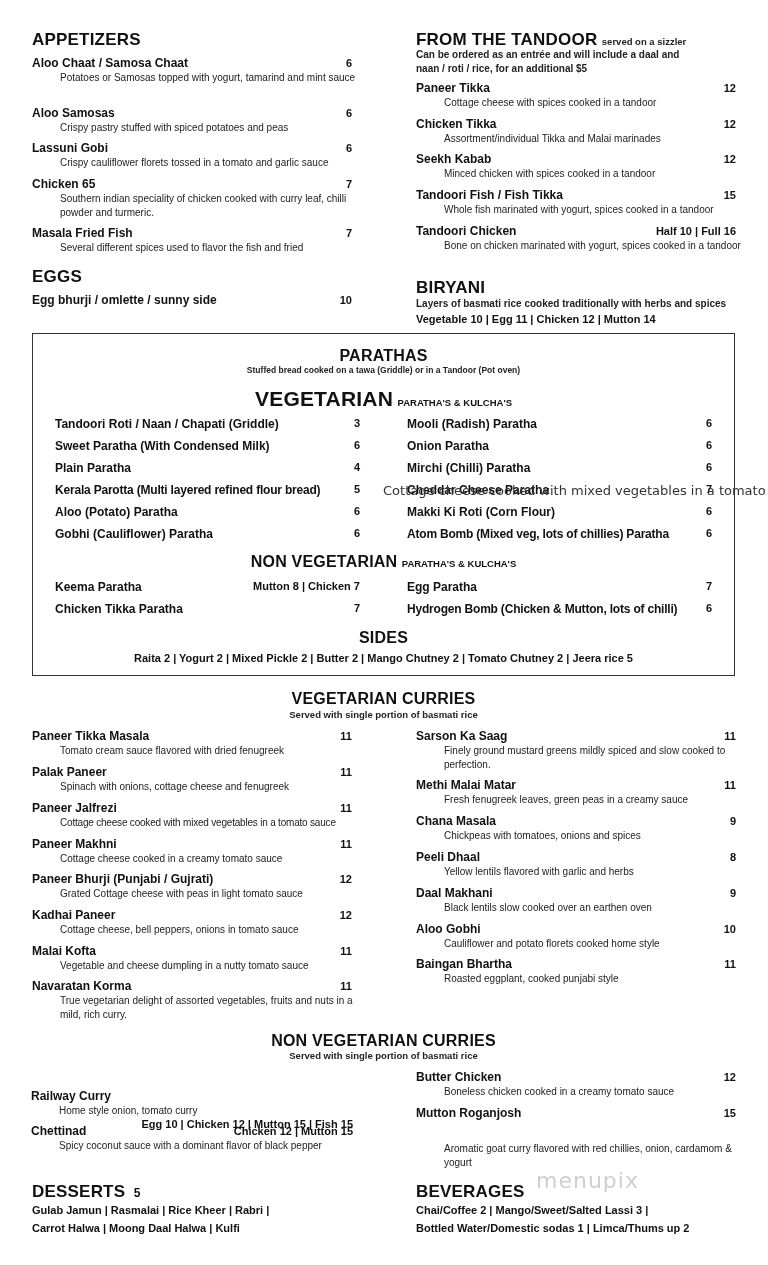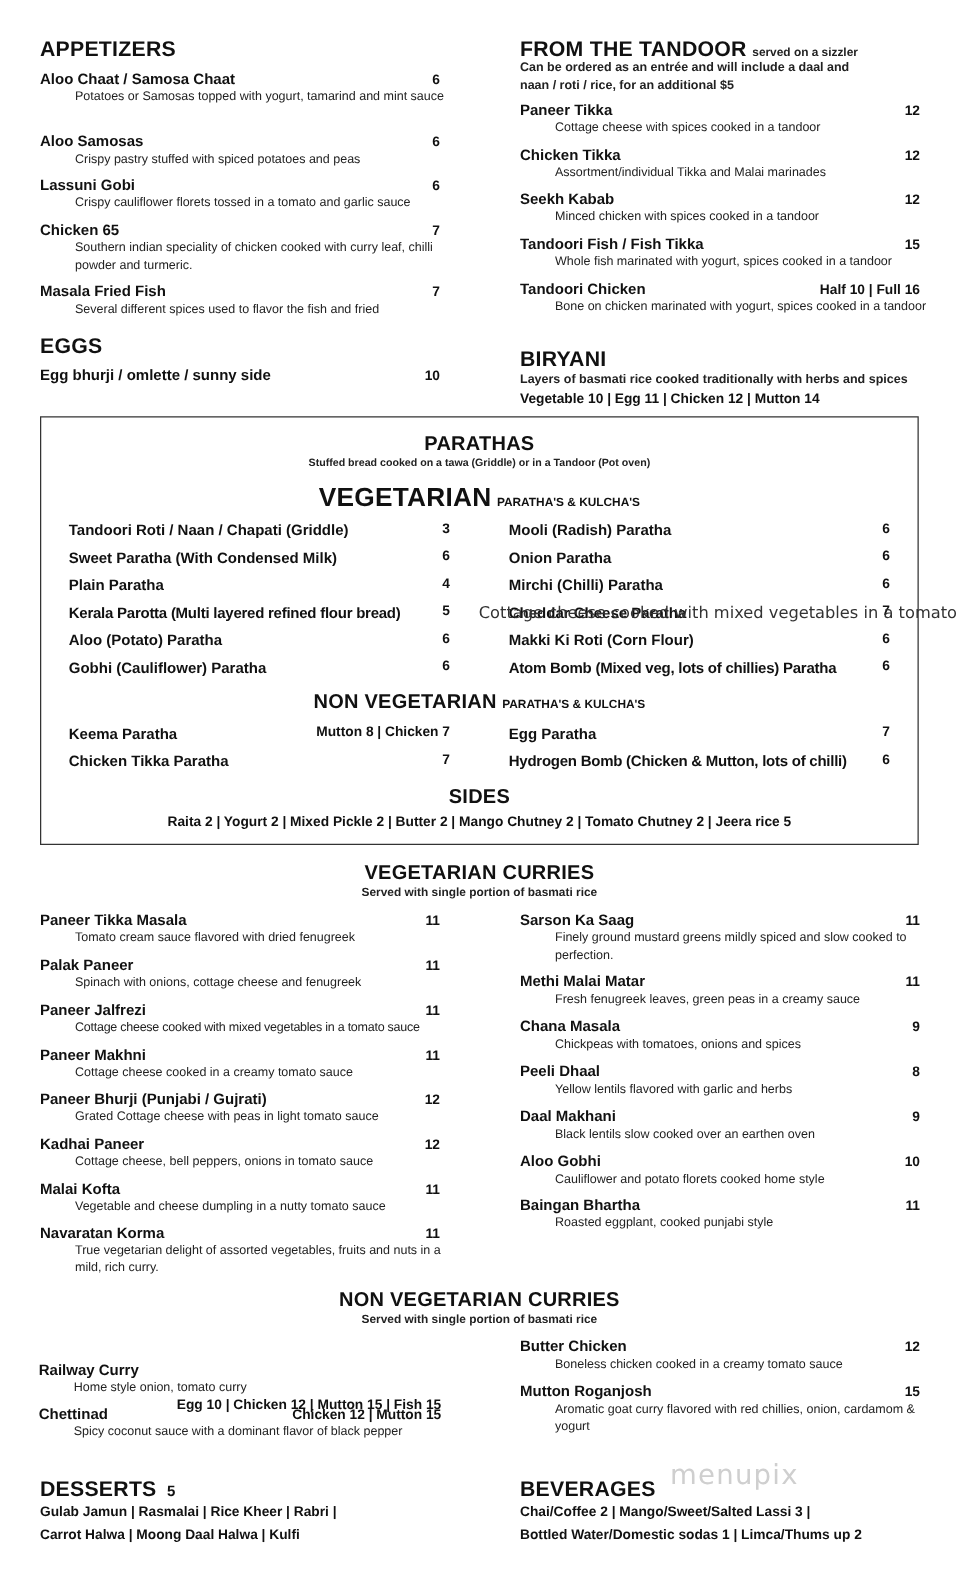--- a/index.html
+++ b/index.html
@@ -338,21 +338,21 @@
       <span class="name">Butter Chicken</span>
       <span class="price">12</span>
     </div>
   <div class="desc">Boneless chicken cooked in a creamy tomato sauce</div>
 </div>
 <div class="item" style="left:416px;top:1106px;width:320px;">
   <div class="row">
       <span class="name">Mutton Roganjosh</span>
       <span class="price">15</span>
     </div>
-  <div class="desc" style="width:305px;">Aromatic goat curry flavored with red chillies, onion, cardamom &amp; yogurt</div>
+  <div class="desc" style="width:305px;margin-top:21px;">Aromatic goat curry flavored with red chillies, onion, cardamom &amp; yogurt</div>
 </div>
 
 <div class="abs" style="left:32px;top:1182px;white-space:nowrap;">
   <span class="sec-title">DESSERTS</span>
   <span style="font-size:12px;font-weight:bold;margin-left:4px;">5</span>
 </div>
 <div class="abs line" style="left:32px;top:1204px;">Gulab Jamun | Rasmalai | Rice Kheer | Rabri |</div>
 <div class="abs line" style="left:32px;top:1222px;">Carrot Halwa | Moong Daal Halwa | Kulfi</div>
 
 <div class="abs sec-title" style="left:416px;top:1182px;">BEVERAGES</div>

